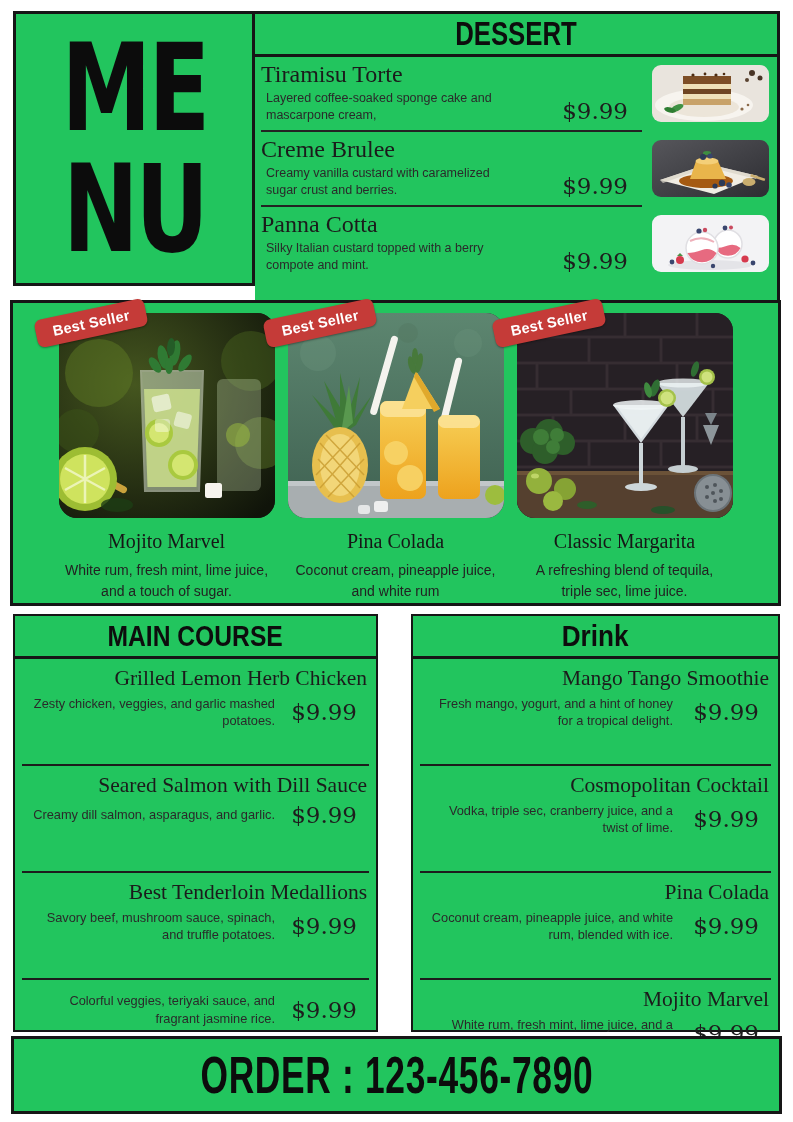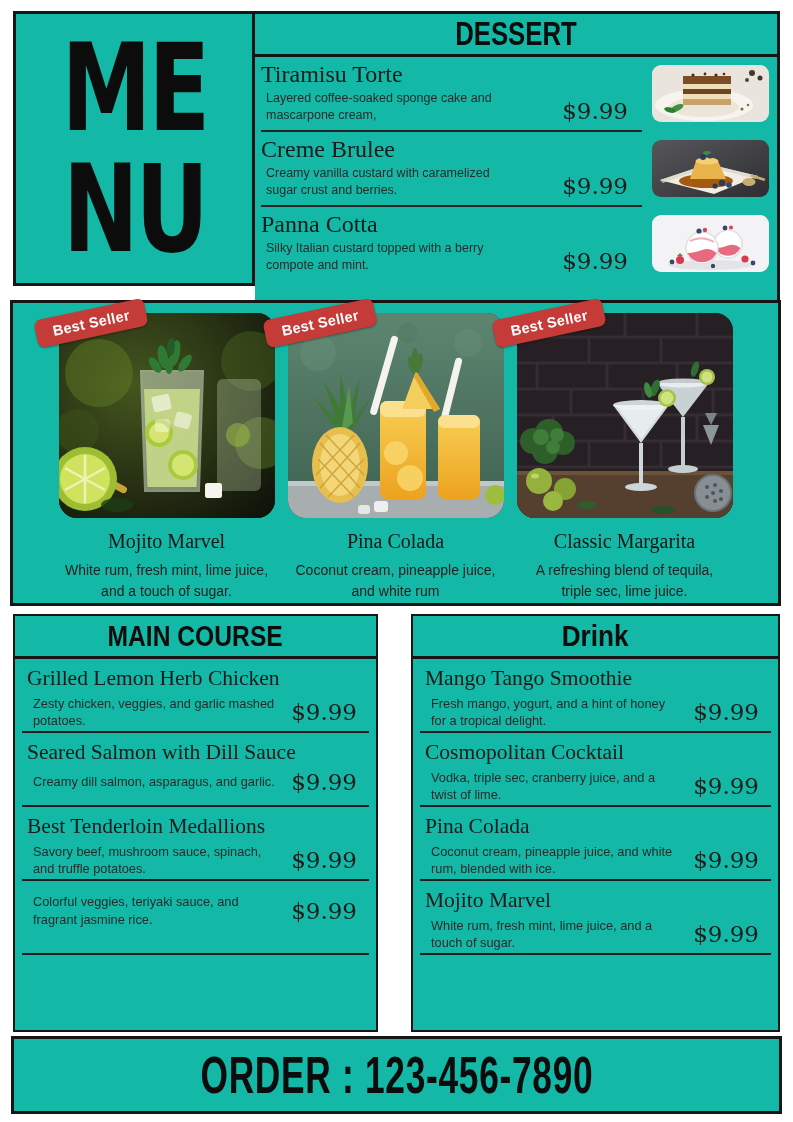--- a/index.html
+++ b/index.html
@@ -1,18 +1,18 @@
 <!DOCTYPE html>
 <html><head>
 <meta charset="utf-8">
 <style>
   html,body{margin:0;padding:0;background:#ffffff;}
   .page{position:relative;width:793px;height:1122px;background:#fff;overflow:hidden;
         font-family:"Liberation Sans",sans-serif;color:#141414;}
-  .box{position:absolute;border:3px solid #161616;background:#14b8a6;box-sizing:border-box;}
+  .box{position:absolute;border:3px solid #161616;background:#22c55e;box-sizing:border-box;}
 
   
   #menu-box{left:13px;top:11px;width:242px;height:275px;display:flex;align-items:center;justify-content:center;}
   .menu-title{font-family:"DejaVu Sans",sans-serif;font-weight:bold;font-size:122px;line-height:.99;
               letter-spacing:-4px;text-align:center;transform:scaleX(.74);color:#0c0c0c;}
   #dessert-box{left:255px;top:11px;width:525px;height:339px;border-left:none;}
 
   .sec-head{height:40px;border-bottom:3px solid #161616;display:flex;align-items:center;justify-content:center;overflow:hidden;}
   .sec-title{font-weight:800;white-space:nowrap;color:#0d0d0d;}
   .t-dessert{font-size:33px;transform:scaleX(.78);}
@@ -37,21 +37,21 @@
   .card-img svg{display:block;}
   .badge{position:absolute;top:-4px;left:-24px;z-index:3;transform:rotate(-12deg);
          background:#c53b38;color:#fff;font-weight:700;font-size:14.5px;letter-spacing:.3px;
          padding:6px 17px;border-radius:7px;box-shadow:0 1px 2px rgba(0,0,0,.35);}
   .card-name{font-family:"Liberation Serif",serif;font-size:20px;margin-top:12px;color:#161616;}
   .card-desc{font-size:14px;line-height:1.5;margin-top:7px;color:#222;width:206px;margin-left:auto;margin-right:auto;}
 
   
   #main-box{left:13px;top:614px;width:365px;height:418px;border-width:2.5px;}
   #drink-box{left:411px;top:614px;width:369px;height:418px;border-width:2.5px;}
-  .m-item{height:74px;margin:0 7px;border-bottom:2px solid #1c1c1c;padding:8px 2px 0 5px;box-sizing:border-box;}
+  .m-item{height:107px;margin:0 7px;border-bottom:2px solid #1c1c1c;padding:8px 2px 0 5px;box-sizing:border-box;text-align:right;}
   .m-name{font-family:"Liberation Serif",serif;font-size:21.5px;line-height:1.1;color:#1b1b1b;}
   .m-row{display:flex;align-items:center;margin-top:4px;}
   .m-desc{width:242px;font-size:12.8px;line-height:1.38;color:#2a2a2a;padding-left:6px;}
   .m-price{margin-left:auto;padding-right:10px;font-family:"DejaVu Serif",serif;font-size:23px;color:#1d1d1d;}
 
   
   #order-box{left:11px;top:1036px;width:771px;height:78px;display:flex;align-items:center;justify-content:center;}
   .order-text{font-weight:800;font-size:52px;letter-spacing:1px;white-space:nowrap;transform:scaleX(.68);color:#0c0c0c;}
 </style>
 </head>

